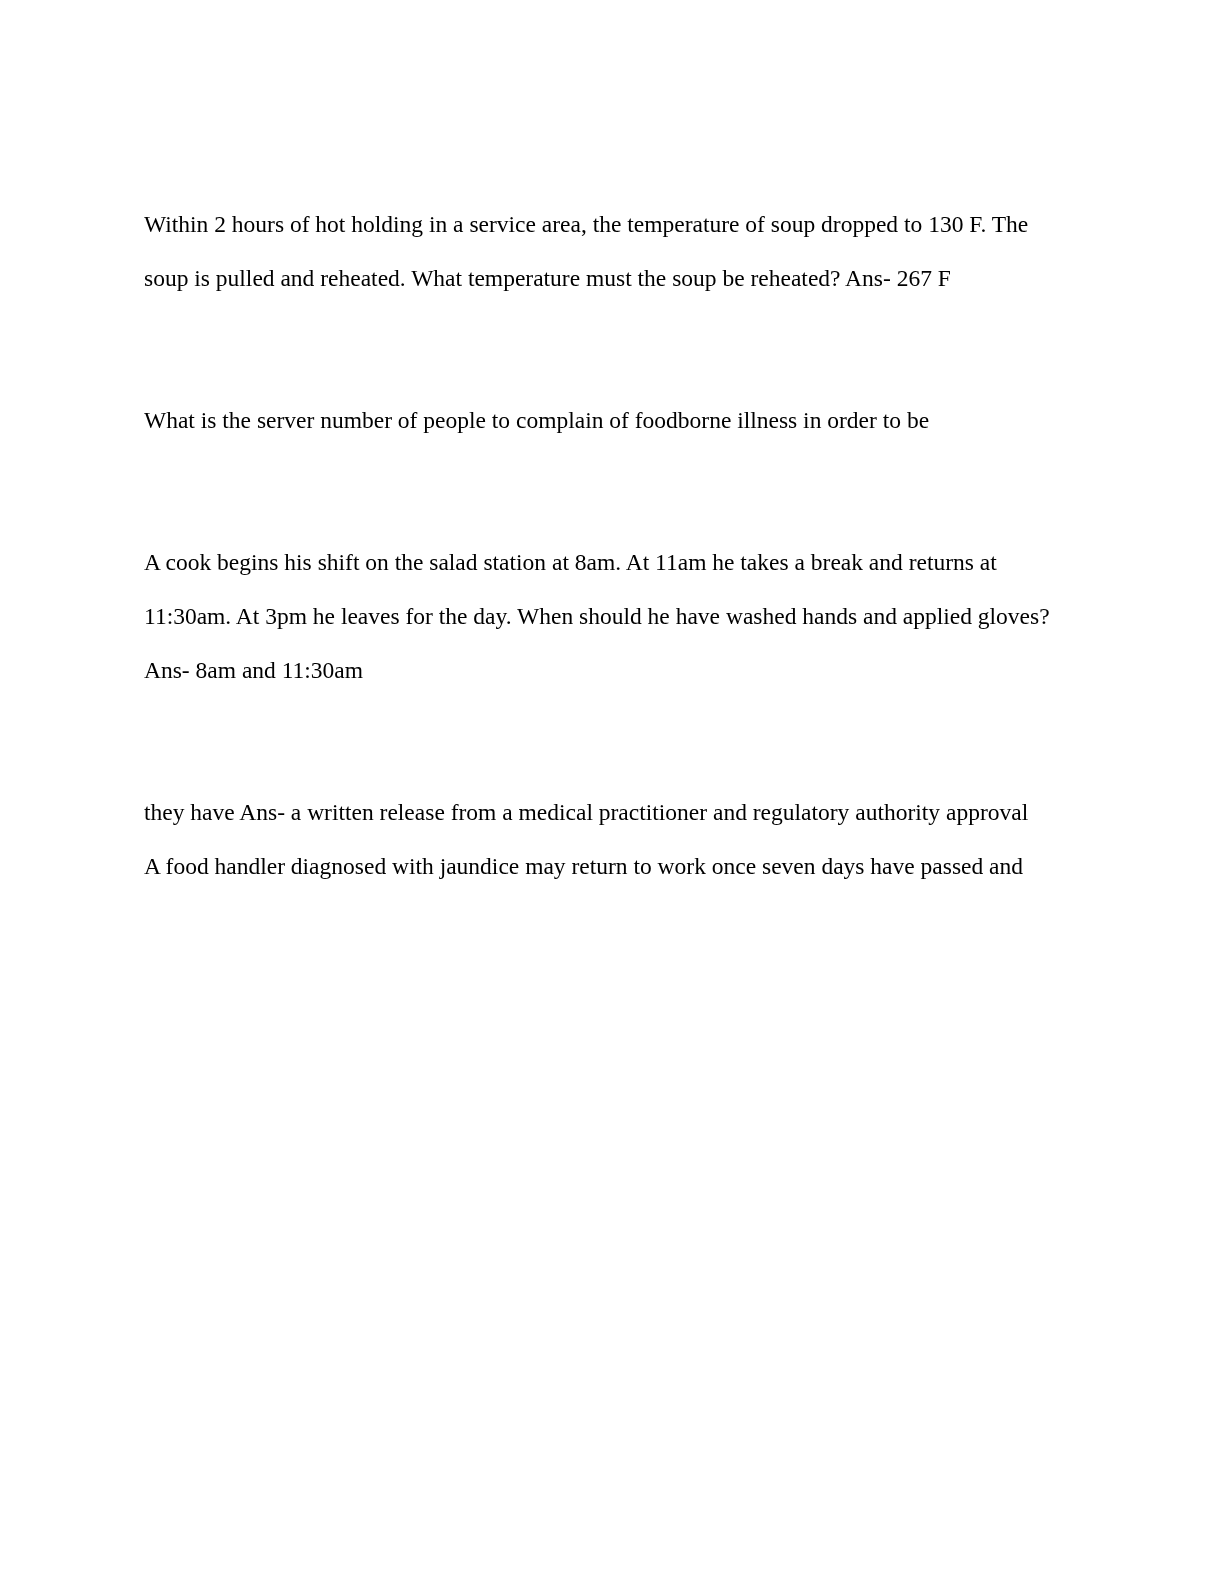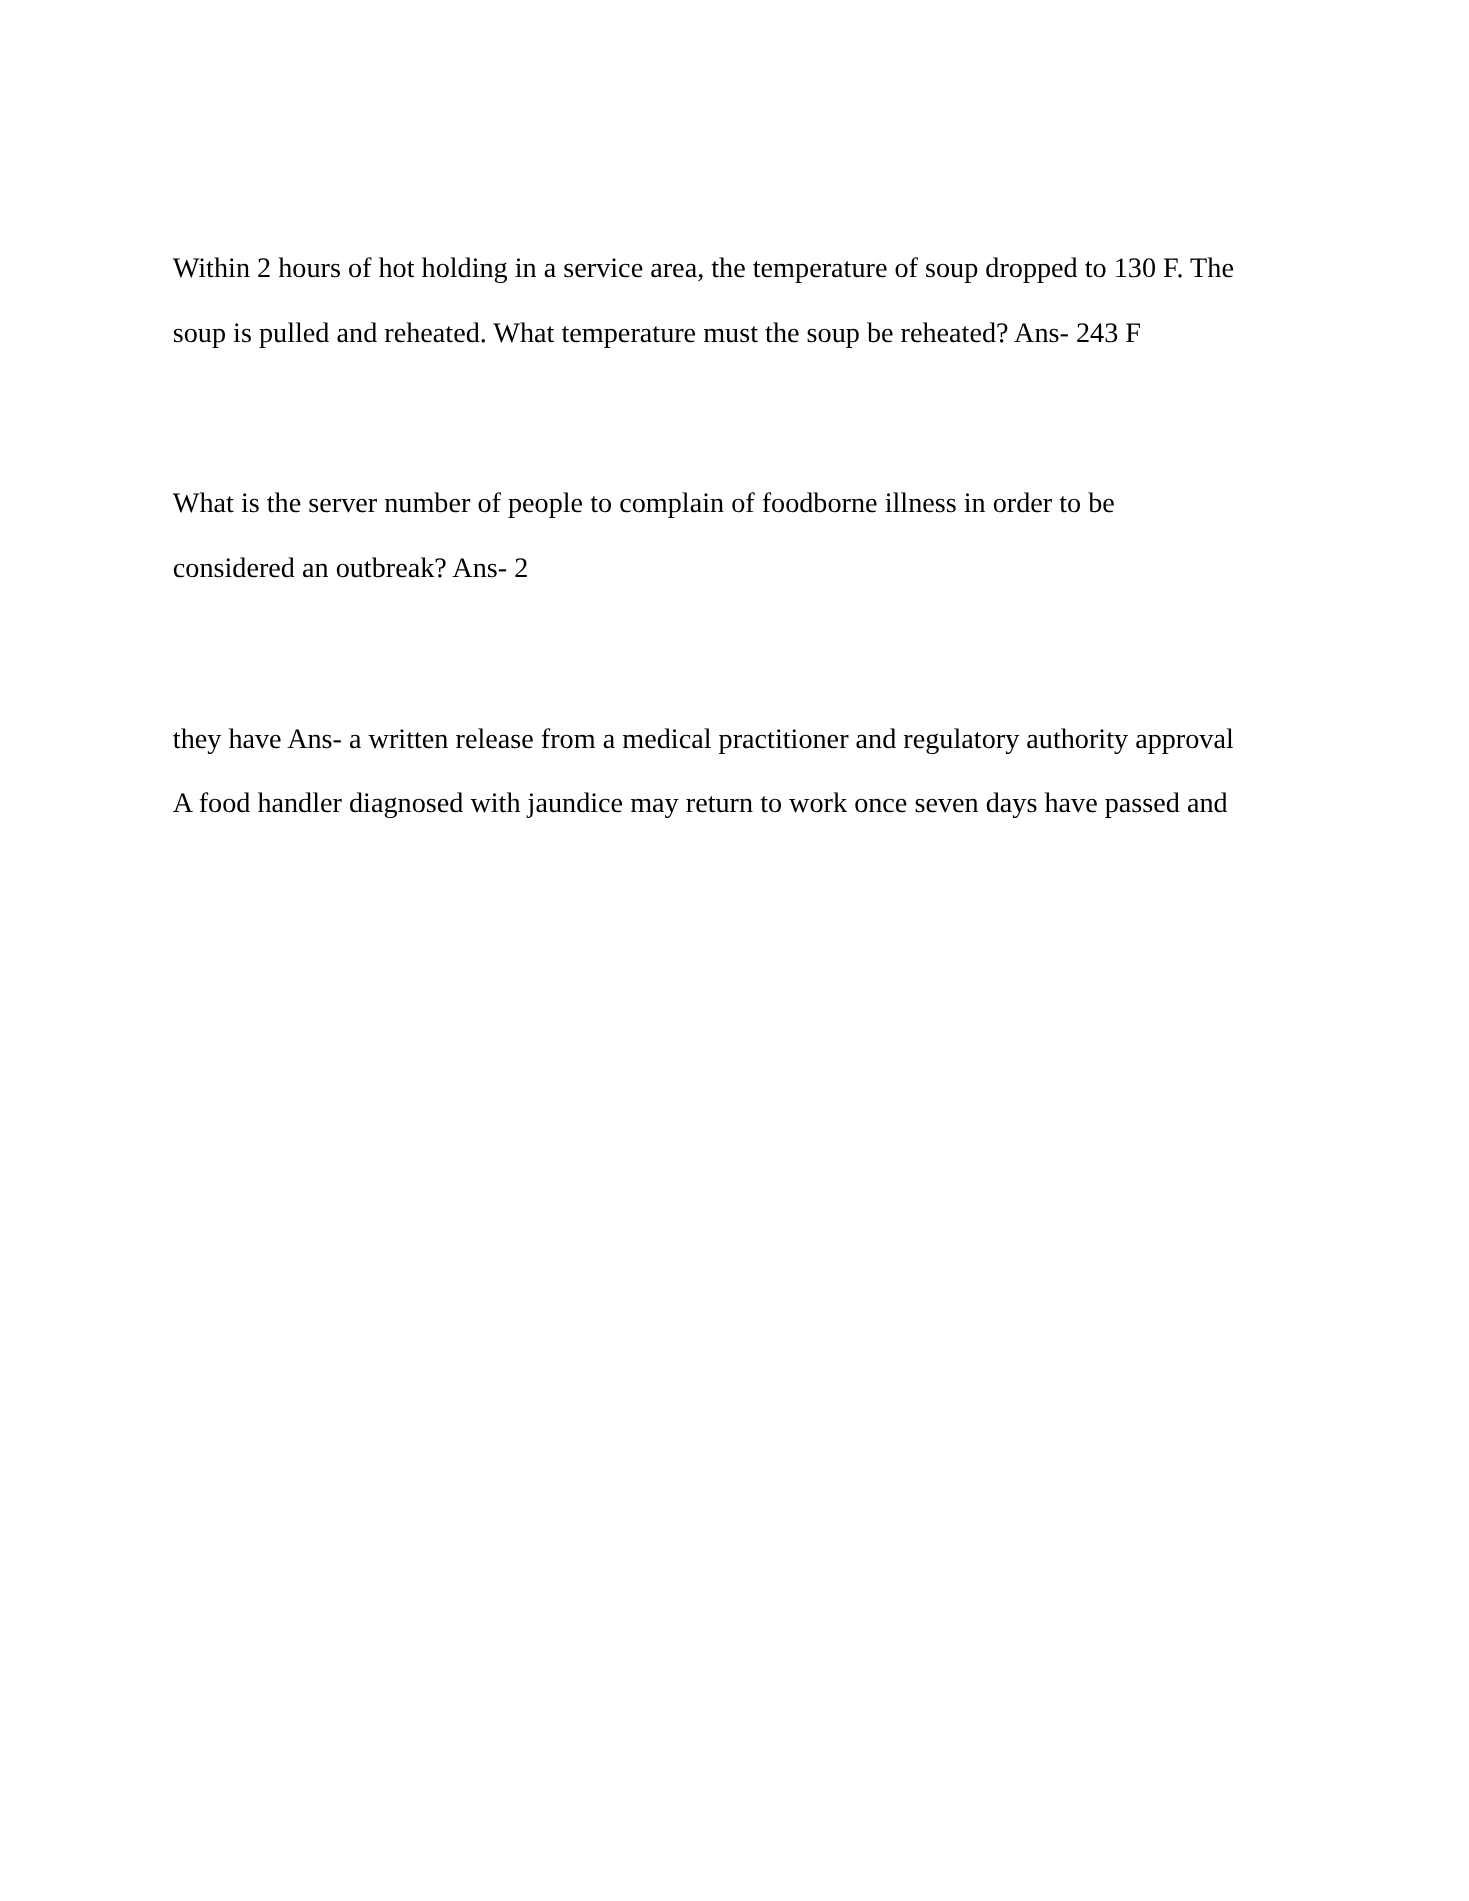--- a/index.html
+++ b/index.html
@@ -28,28 +28,32 @@
     white-space: pre;
   }
 </style>
 </head>
 <body>
 
 <div class="page">
 
   <div class="para">
     <div class="line">Within 2 hours of hot holding in a service area, the temperature of soup dropped to 130 F. The</div>
-    <div class="line">soup is pulled and reheated. What temperature must the soup be reheated? Ans- 243 F</div>
+    <div class="line">soup is pulled and reheated. What temperature must the soup be reheated? Ans- 267 F</div>
   </div>
 
   <div class="para">
     <div class="line">What is the server number of people to complain of foodborne illness in order to be</div>
-    <div class="line">considered an outbreak? Ans- 2</div>
   </div>
 
+  <div class="para">
+    <div class="line">A cook begins his shift on the salad station at 8am. At 11am he takes a break and returns at</div>
+    <div class="line">11:30am. At 3pm he leaves for the day. When should he have washed hands and applied gloves?</div>
+    <div class="line">Ans- 8am and 11:30am</div>
+  </div>
 
   <div class="para">
     <div class="line">they have Ans- a written release from a medical practitioner and regulatory authority approval</div>
     <div class="line">A food handler diagnosed with jaundice may return to work once seven days have passed and</div>
   </div>
 
 
 
 
 </div>

